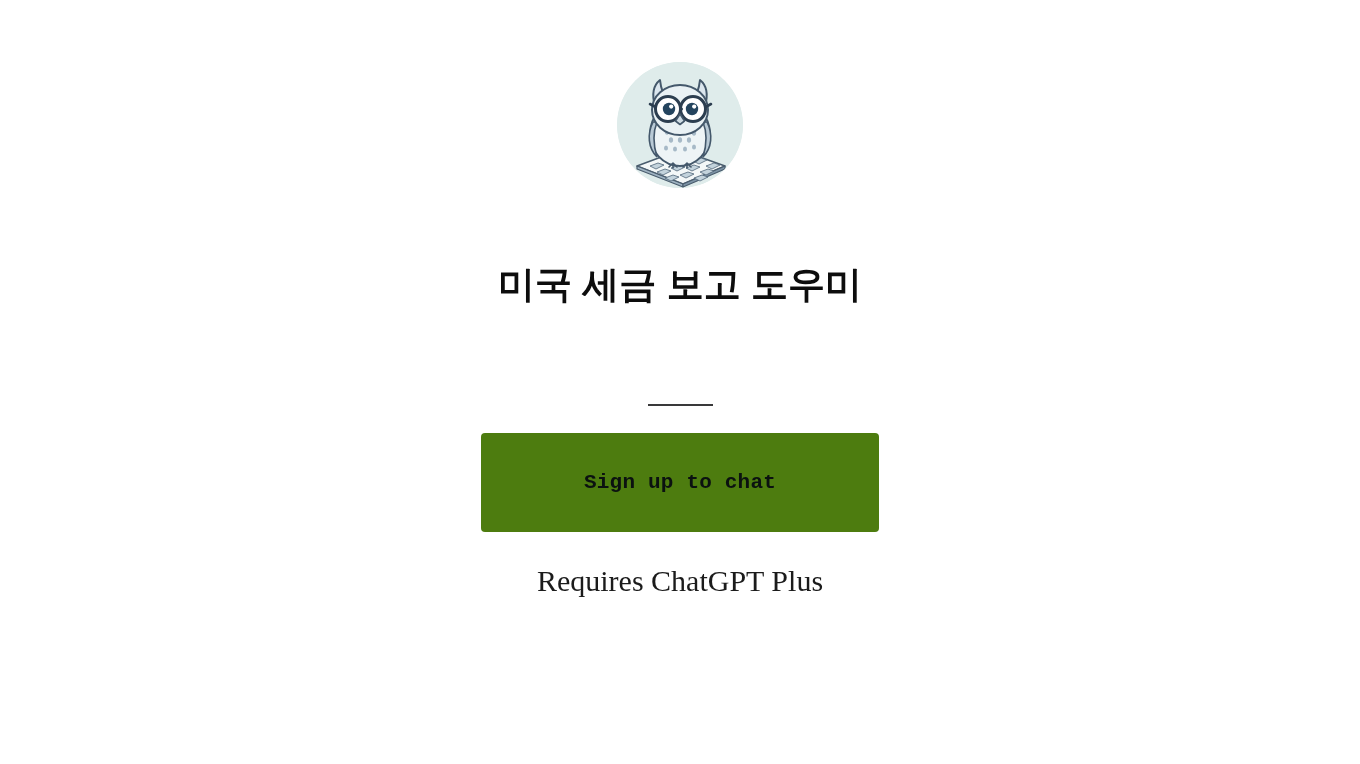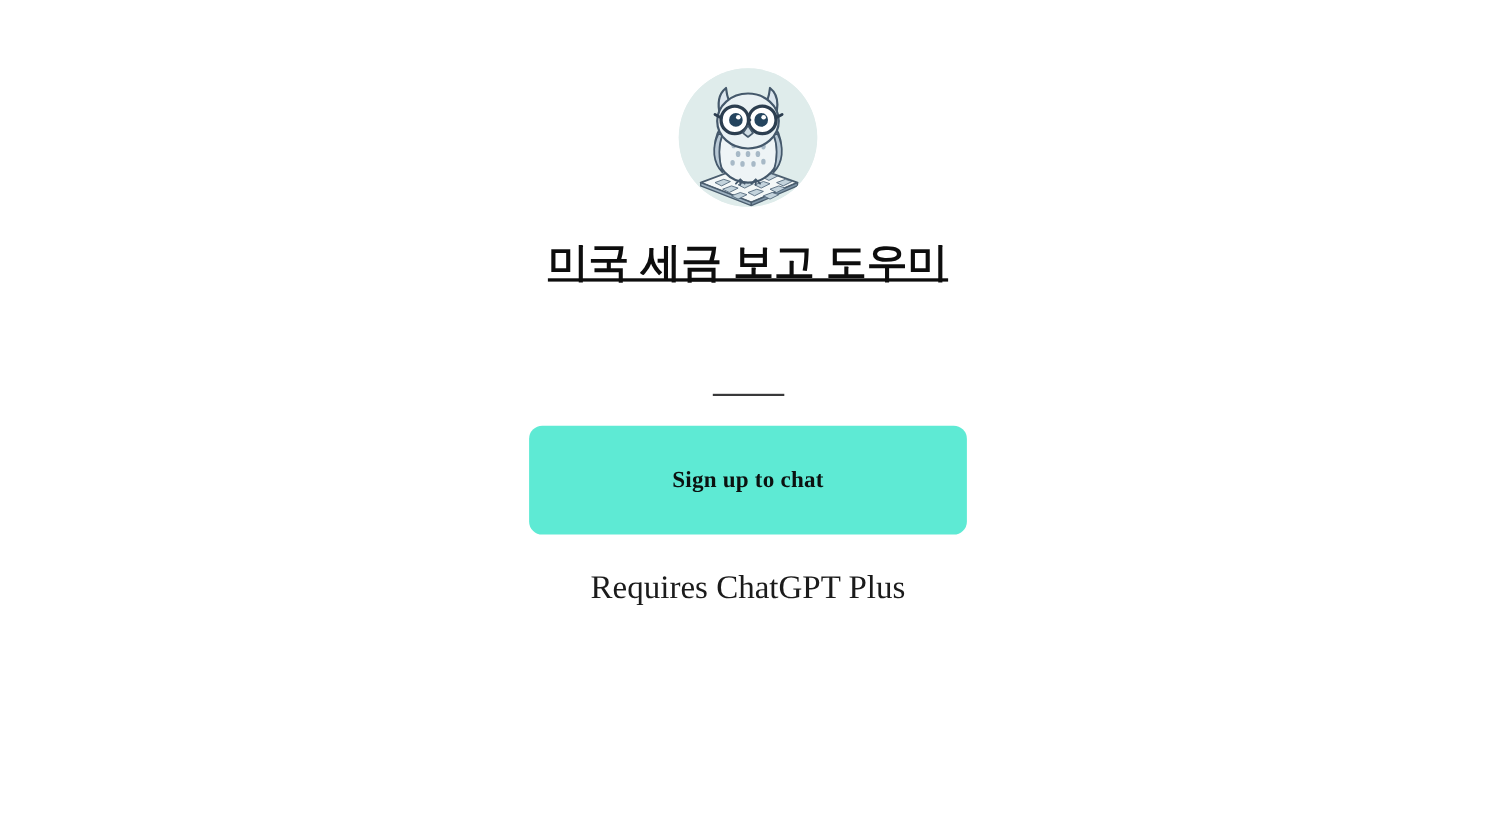--- a/index.html
+++ b/index.html
@@ -36,29 +36,28 @@
   .logo-circle {
     width: 126px;
     height: 126px;
     border-radius: 50%;
     background: #dfeceb;
     display: block;
   }
 
   
   .title {
-    margin-top: 30px;
+    margin-top: 76px;
     font-size: 37px;
     font-weight: bold;
     color: #0d0d0d;
     line-height: 1.15;
     letter-spacing: 0px;
     text-align: center;
     white-space: nowrap;
-    text-decoration: underline;
   }
 
   
   .divider {
     margin-top: 73px;
     width: 65px;
     height: 2px;
     background: #39393a;
   }
 
@@ -71,25 +70,25 @@
     text-align: center;
     line-height: 1.3;
     white-space: nowrap;
   }
 
   
   .cta-button {
     margin-top: 27px;
     width: 398px;
     height: 99px;
-    background: #5eead4;
+    background: #4d7c0f;
     border: none;
-    border-radius: 12px;
+    border-radius: 4px;
     color: #0b1110;
-    font-family: Liberation Serif, serif;
+    font-family: Liberation Mono, monospace;
     font-size: 21px;
     font-weight: bold;
     letter-spacing: 0.2px;
     cursor: pointer;
     display: flex;
     align-items: center;
     justify-content: center;
     padding: 0;
   }
 

